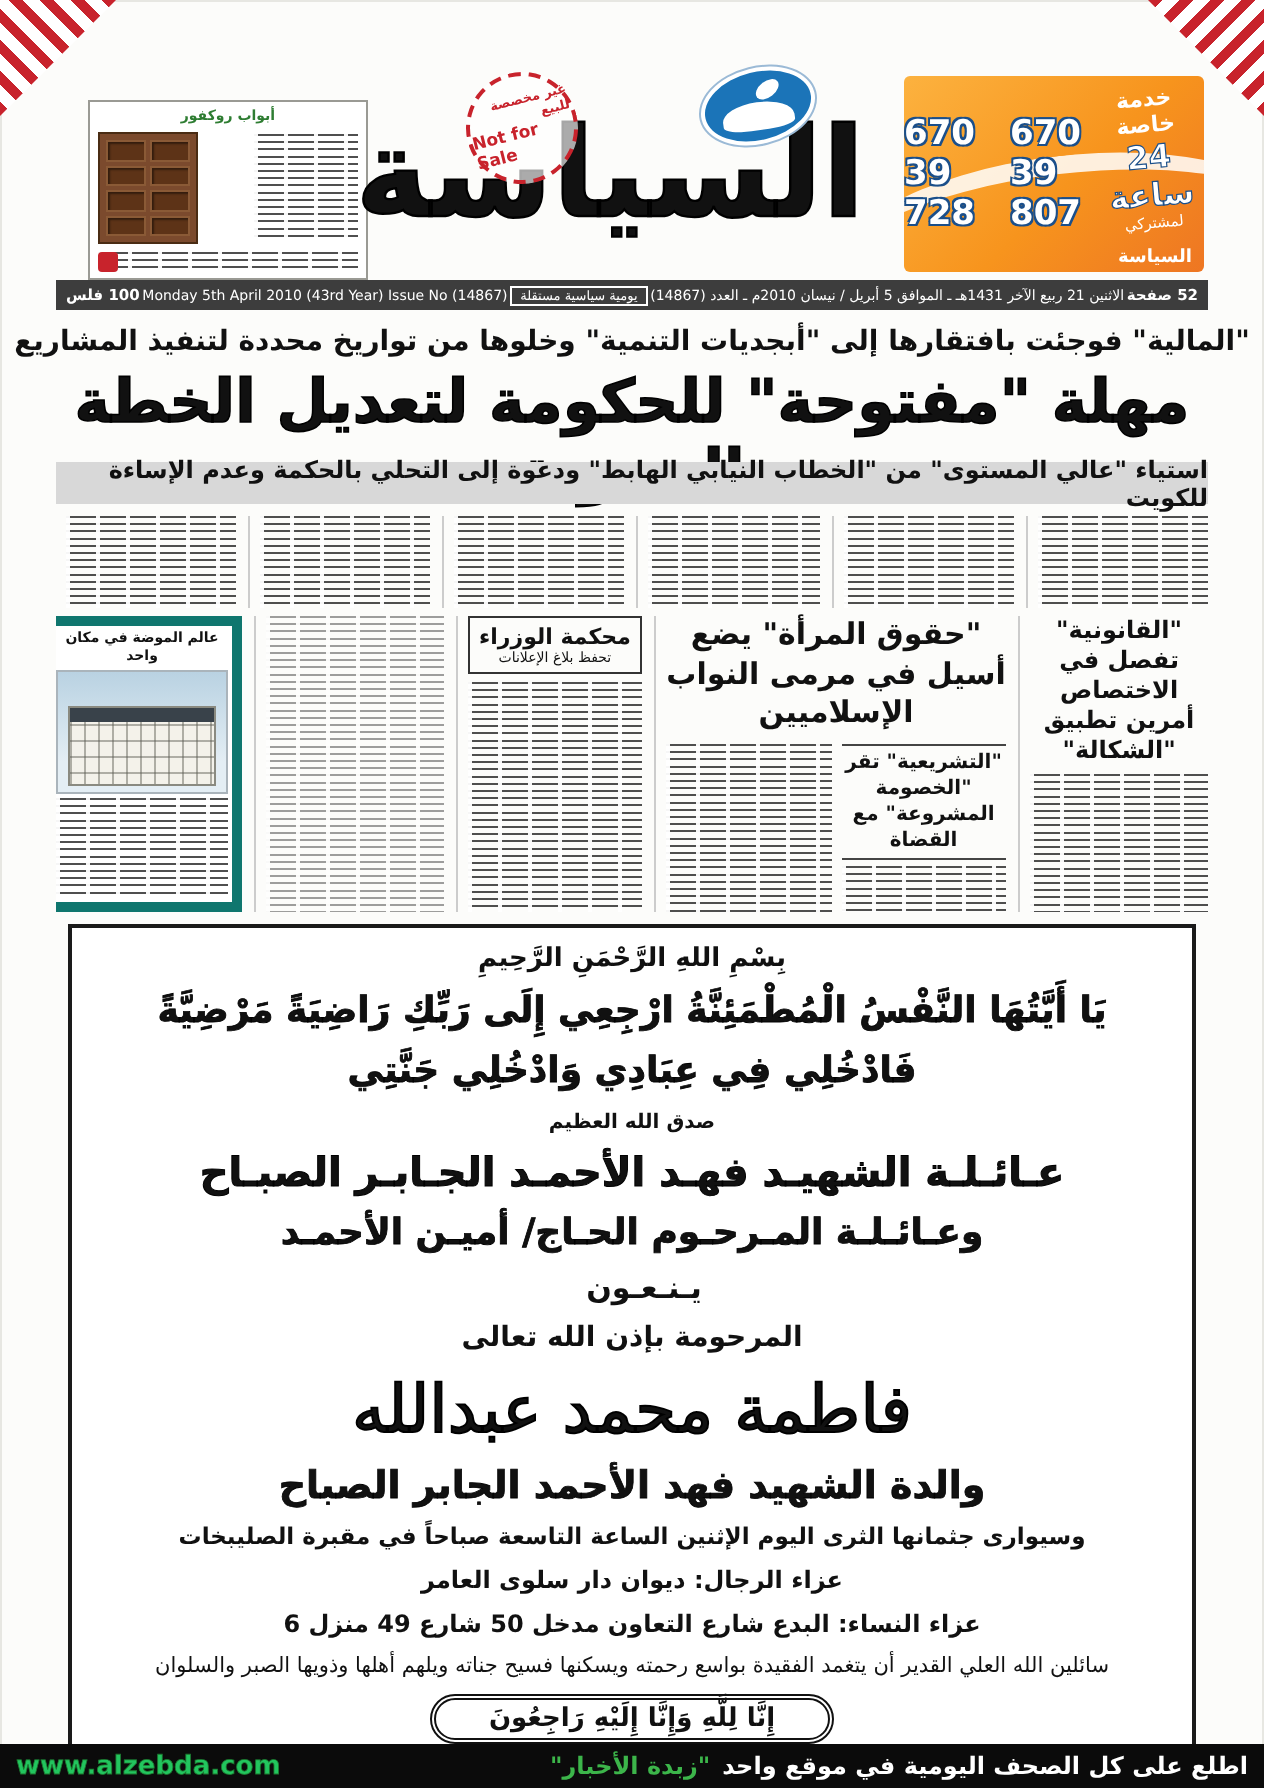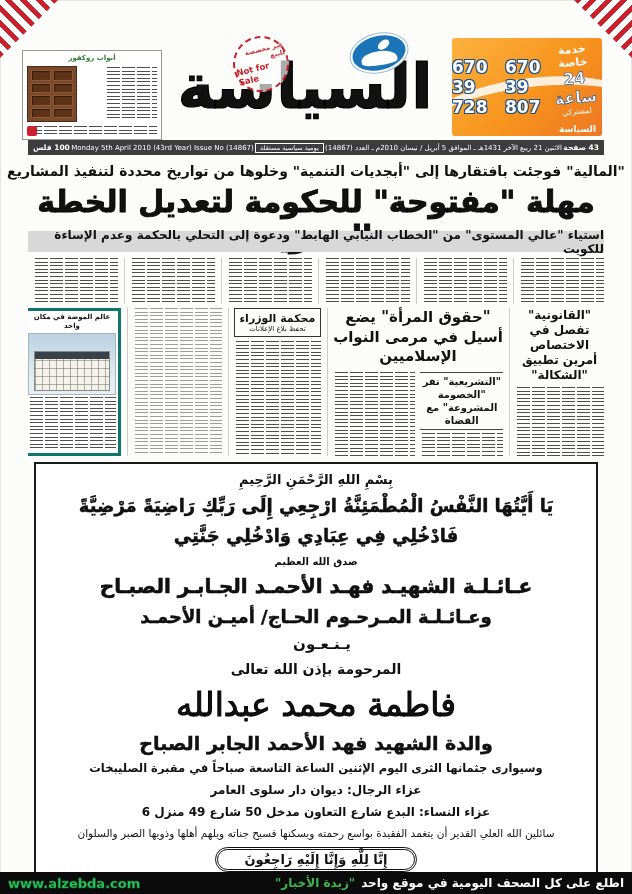--- a/index.html
+++ b/index.html
@@ -21,21 +21,21 @@
 
   
   .ft {
     background-image:
       repeating-linear-gradient(90deg, rgba(255,255,255,.95) 0 2px, transparent 2px 15px),
       repeating-linear-gradient(180deg, rgba(35,35,35,.8) 0 1px, transparent 1px 3.6px);
   }
   .ft-light { opacity:.55; }
 
   
-  .door-ad { position:absolute; left:22px; top:50px; width:140px; height:90px;
+  .door-ad { position:absolute; left:44px; top:50px; width:140px; height:90px;
     background:#fff; border:1px solid #9a9a94; padding:3px; font-size:6px; }
   .door-ad-title { color:#2e7d32; font-weight:bold; font-size:7px; text-align:center; }
   .door-photo { position:absolute; left:4px; top:15px; width:50px; height:56px;
     background:#7b4a2d; border:1px solid #4a2c14; }
   .door-panels { display:grid; grid-template-columns:1fr 1fr; grid-auto-rows:1fr;
     gap:2px; height:100%; padding:3px; }
   .door-panels span { background:#5d3317; border:1px solid #8a5a36;
     box-shadow:inset 1px 1px 1px rgba(0,0,0,.45); }
   .door-ad .lines { position:absolute; right:4px; top:16px; width:52px; height:54px; }
   .door-ad .foot  { position:absolute; left:4px; bottom:3px; right:4px; height:10px; }
@@ -115,21 +115,21 @@
   .women-body .sub { flex:1; display:flex; flex-direction:column; }
   .legis-headline { font-size:10px; font-weight:bold; text-align:center; line-height:1.3;
     border-top:1px solid #444; border-bottom:1px solid #444; padding:2px 0; margin-bottom:3px; }
   .court-col { width:96px; }
   .court-box { border:1.5px solid #333; text-align:center; padding:3px 2px; margin-bottom:4px; }
   .court-box .t { font-size:11px; font-weight:bold; }
   .court-box .s { font-size:7px; }
   .opinion-col { width:98px; }
 
   
-  .bld-ad { width:96px; border:3px solid #0f766e; background:#fff; padding:2px; display:flex; flex-direction:column; }
+  .bld-ad { width:96px; border:5px solid #0f766e; background:#fff; padding:2px; display:flex; flex-direction:column; }
   .bld-title { font-size:7px; font-weight:bold; text-align:center; line-height:1.3; }
   .bld-photo { height:62px; margin:2px 0; border:1px solid #aab4bb;
     background:linear-gradient(#b9d2e2,#e4eef4 75%); position:relative; }
   .bld-body { position:absolute; left:5px; right:5px; bottom:3px; height:40px;
     background:#f4f2ea; border:1px solid #8a8a80;
     background-image:
       repeating-linear-gradient(90deg, rgba(90,90,80,.45) 0 1px, transparent 1px 7px),
       repeating-linear-gradient(180deg, rgba(90,90,80,.45) 0 1px, transparent 1px 8px); }
   .bld-body::before { content:""; position:absolute; left:0; right:0; top:0; height:7px; background:#39424a; }
   .bld-ad .ft { flex:1; }
@@ -207,21 +207,21 @@
       </div>
       <div class="service-phones">
         <div class="phone">670 39 807</div>
         <div class="phone">670 39 728</div>
       </div>
     </div>
     <div class="service-brand">السياسة</div>
   </div>
 
   <div class="info-bar">
-    <span class="endcap">43 صفحة</span>
+    <span class="endcap">52 صفحة</span>
     <span>الاثنين 21 ربيع الآخر 1431هـ ـ الموافق 5 أبريل / نيسان 2010م ـ العدد (14867)</span>
     <span class="motto">يومية سياسية مستقلة</span>
     <span class="ltr">Monday 5th April 2010 (43rd Year) Issue No (14867)</span>
     <span class="endcap">100 فلس</span>
   </div>
 
   <div class="kicker">"المالية" فوجئت بافتقارها إلى "أبجديات التنمية" وخلوها من تواريخ محددة لتنفيذ المشاريع</div>
   <div class="main-headline">مهلة "مفتوحة" للحكومة لتعديل الخطة السنوية</div>
   <div class="sub-bar">استياء "عالي المستوى" من "الخطاب النيابي الهابط" ودعوة إلى التحلي بالحكمة وعدم الإساءة للكويت</div>
 

